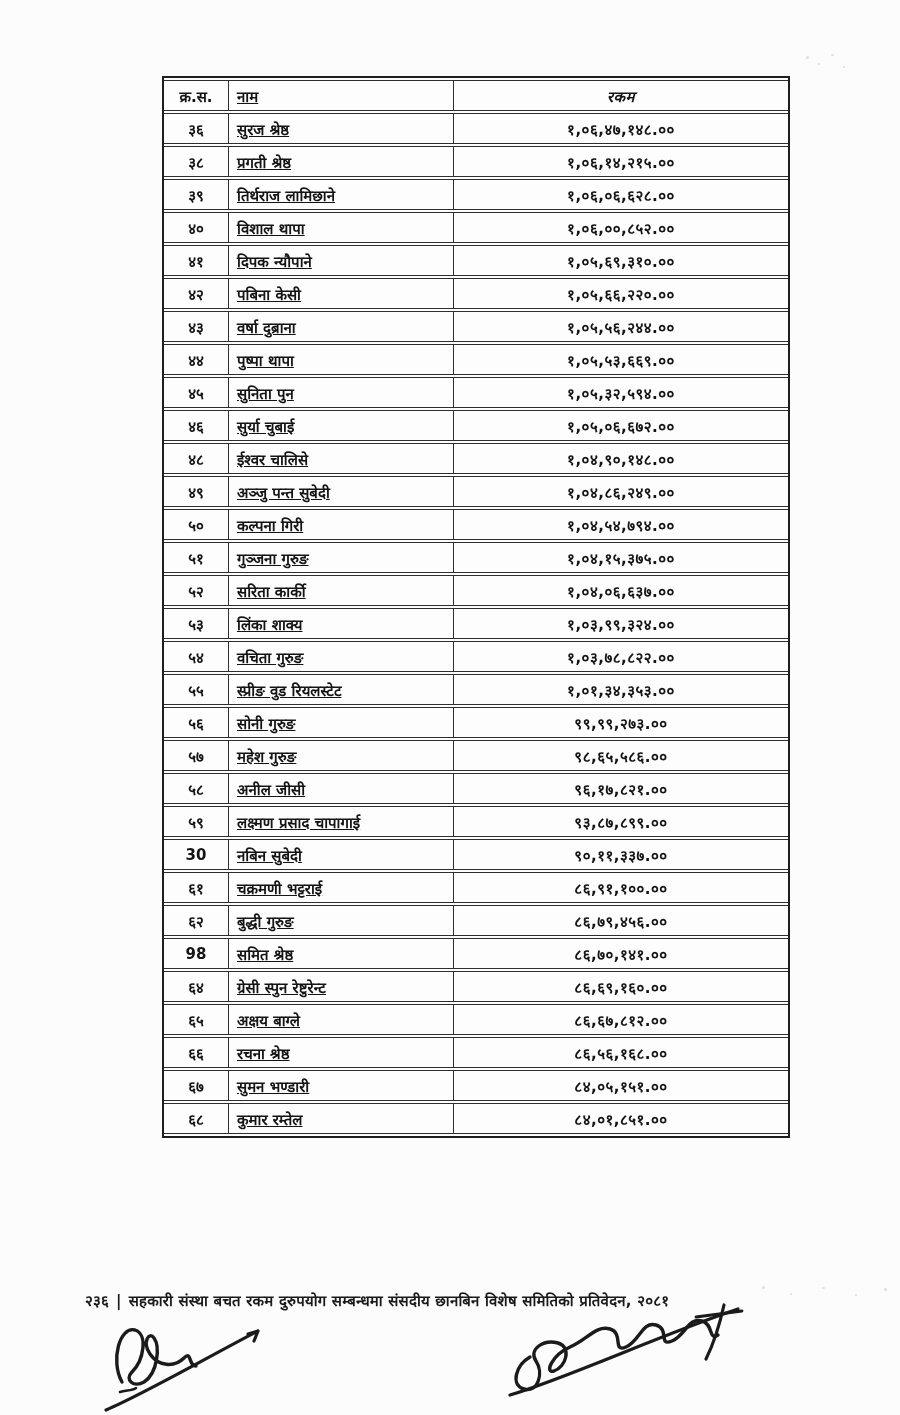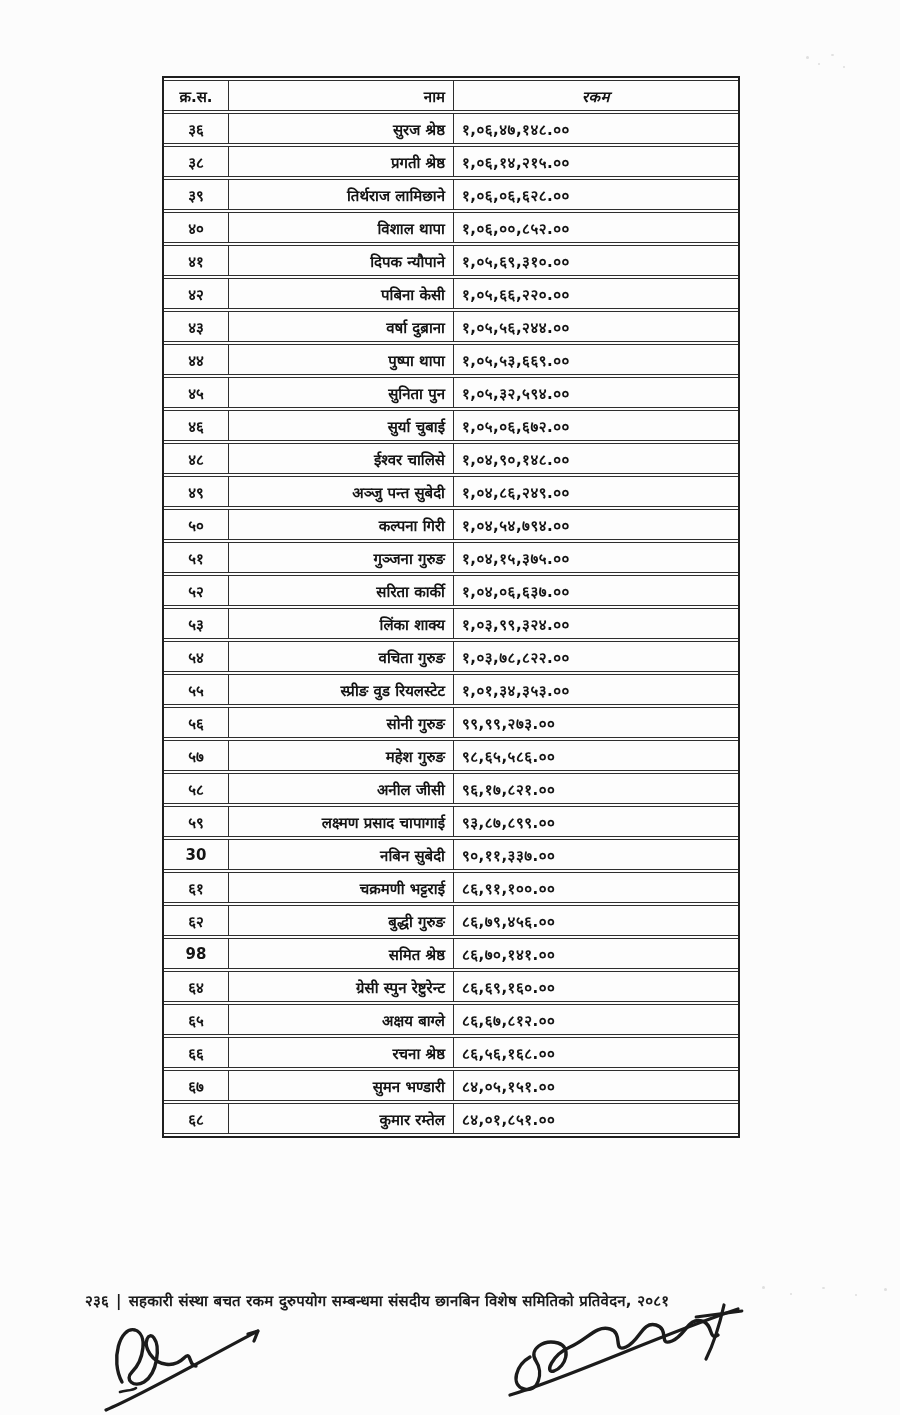--- a/index.html
+++ b/index.html
@@ -14,21 +14,21 @@
     font-family: "DejaVu Sans", "Liberation Sans", sans-serif;
     color: #161616;
     overflow: hidden;
   }
 
   
   .table-wrap {
     position: absolute;
     left: 162px;
     top: 76px;
-    width: 578px;
+    width: 628px;
   }
   table.amounts {
     width: 100%;
     border-collapse: separate;
     border-spacing: 0 2px;
     border: 2.5px solid #1f1f1f;
     background: #fdfdfd;
   }
   table.amounts th,
   table.amounts td {
@@ -42,25 +42,26 @@
     white-space: nowrap;
     overflow: hidden;
   }
   .col-sn {
     width: 48px;
     text-align: center;
     border-right: 1.7px solid #2e2e2e;
   }
   .col-name {
     width: 208px;
-    text-align: right;
+    text-align: left;
     border-right: 1.7px solid #2e2e2e;
+    text-decoration: underline;
   }
   .col-amount {
-    text-align: left;
+    text-align: center;
     letter-spacing: 0.5px;
   }
   thead th.col-amount { text-align: center; font-style: italic; }
   thead th { border-bottom: 1.8px solid #222; }
 
   
   .footer {
     position: absolute;
     left: 85px;
     top: 1290px;

